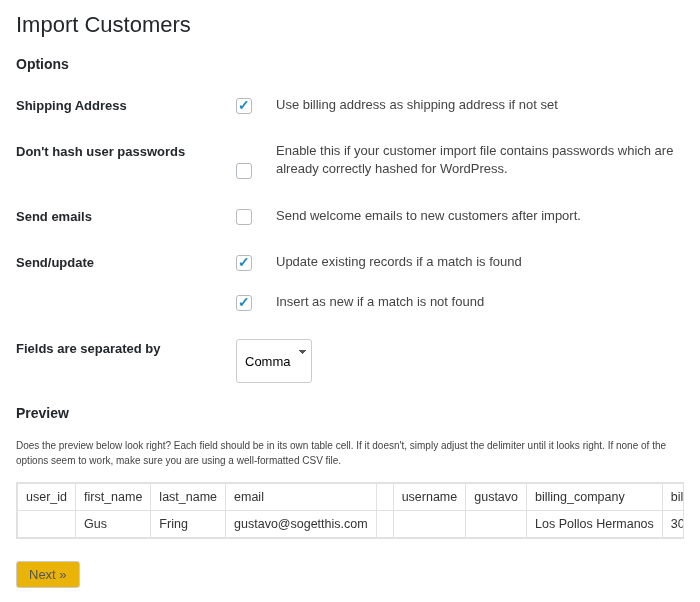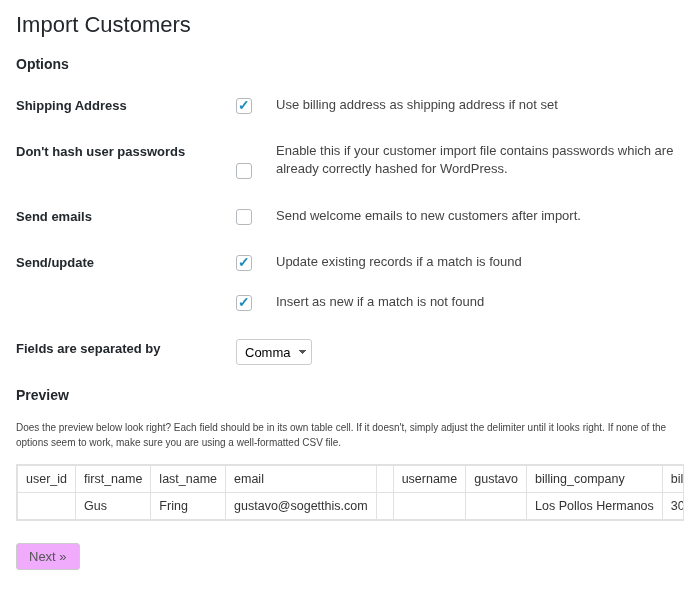--- a/index.html
+++ b/index.html
@@ -67,21 +67,21 @@
     top: -2px; left: 1px;
     font-size: 14px;
     font-weight: 700;
     color: #1e8cbe;
   }
   select.delimiter {
     border: 1px solid #ccc;
     border-radius: 3px;
     font-size: 13px;
     padding: 3px 20px 3px 8px;
-    height: 26px;
+    height: 44px;
     background: #fff;
     appearance: none;
     background-image: linear-gradient(45deg, transparent 50%, #555 50%), linear-gradient(135deg, #555 50%, transparent 50%);
     background-position: right 8px top 10px, right 4px top 10px;
     background-size: 4px 4px, 4px 4px;
     background-repeat: no-repeat;
   }
   p.preview-desc {
     font-size: 10px;
     color: #444;
@@ -109,21 +109,21 @@
     color: #333;
   }
   table.preview-tbl th { background: #fff; }
   .btn-next {
     display: inline-block;
     margin-top: 22px;
     padding: 5px 12px;
     font-size: 13px;
     border: 1px solid #ccc;
     border-radius: 3px;
-    background: #f0abfc;
+    background: #eab308;
     color: #555;
     cursor: pointer;
   }
 </style>
 </head>
 <body>
 
 
 
 <h1 class="page-title">Import Customers</h1>

